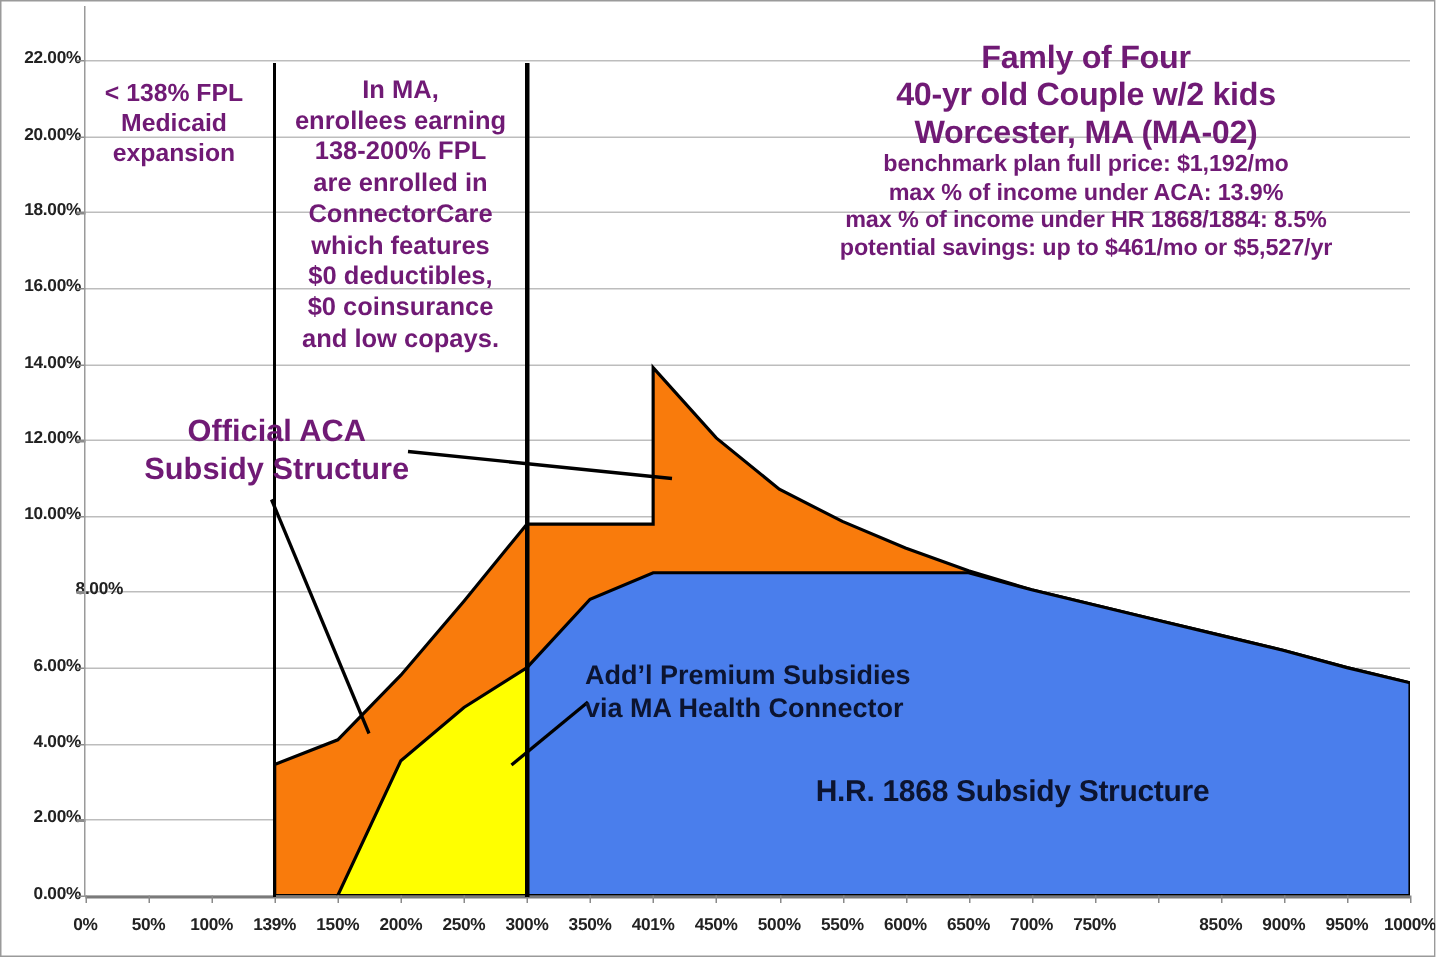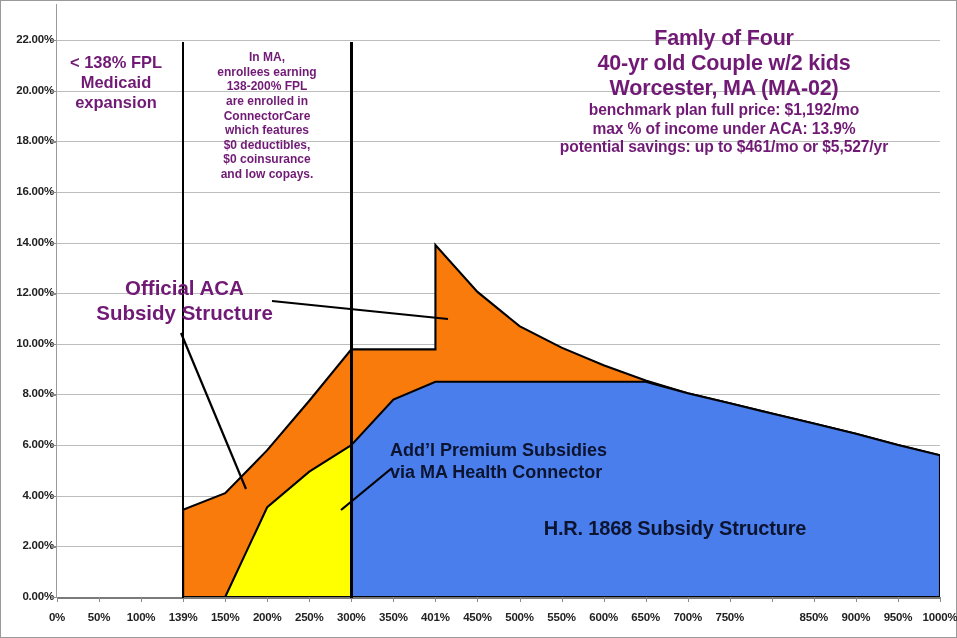--- a/index.html
+++ b/index.html
@@ -17,21 +17,21 @@
   .xtick-label{position:absolute;font-size:11.5px;font-weight:bold;color:#222;text-align:center;width:46px;letter-spacing:-0.2px;}
   .xtick{position:absolute;width:1px;height:5px;background:#8a8a8a;top:597px;}
   #xaxis{position:absolute;left:57px;top:597px;width:883px;height:1.6px;background:#7a7a7a;}
   #yaxis{position:absolute;left:56px;top:4px;width:1.4px;height:594px;background:#9a9a9a;}
 
   .vdiv{position:absolute;width:2.6px;background:#000;}
 
   .ann{position:absolute;color:#701a75;font-weight:bold;line-height:1.22;}
 
   #ann-medicaid{left:52px;top:52px;width:128px;text-align:center;font-size:16.5px;}
-  #ann-ma{left:186px;top:50px;width:162px;text-align:center;font-size:12px;}
+  #ann-ma{left:186px;top:50px;width:162px;text-align:center;font-size:17px;}
   #title-block{left:498px;top:26px;width:452px;text-align:center;}
   #title-block .t1{font-size:21.5px;line-height:1.16;letter-spacing:-0.2px;}
   #title-block .t2{font-size:15.6px;line-height:1.2;letter-spacing:-0.1px;}
   #ann-aca{left:72px;top:276px;width:225px;text-align:center;font-size:20.5px;line-height:1.2;}
   #ann-addl{left:390px;top:440px;width:250px;text-align:left;font-size:18px;line-height:1.22;color:#0c1430;}
   #ann-hr{left:450px;top:516px;width:450px;text-align:center;font-size:20px;color:#0c1430;letter-spacing:-0.2px;}
 </style>
 </head>
 <body>
 
@@ -55,21 +55,21 @@
     </div>
   <div id="ylabels">
       <div class="ytick-label" style="left: 0px; top: 590px;">0.00%</div>
       <div style="position: absolute; left: 51px; top: 597px; width: 6px; height: 1.4px; background: rgb(138, 138, 138);"></div>
       <div class="ytick-label" style="left: 0px; top: 539.364px;">2.00%</div>
       <div style="position: absolute; left: 51px; top: 546.364px; width: 6px; height: 1.4px; background: rgb(138, 138, 138);"></div>
       <div class="ytick-label" style="left: 0px; top: 488.727px;">4.00%</div>
       <div style="position: absolute; left: 51px; top: 495.727px; width: 6px; height: 1.4px; background: rgb(138, 138, 138);"></div>
       <div class="ytick-label" style="left: 0px; top: 438.091px;">6.00%</div>
       <div style="position: absolute; left: 51px; top: 445.091px; width: 6px; height: 1.4px; background: rgb(138, 138, 138);"></div>
-      <div class="ytick-label" style="left: 0px; top: 387.455px;">8.00%</div>
+      <div class="ytick-label" style="left: 0px; top: 387.455px; padding-left: 28px;">8.00%</div>
       <div style="position: absolute; left: 51px; top: 394.455px; width: 6px; height: 1.4px; background: rgb(138, 138, 138);"></div>
       <div class="ytick-label" style="left: 0px; top: 336.818px;">10.00%</div>
       <div style="position: absolute; left: 51px; top: 343.818px; width: 6px; height: 1.4px; background: rgb(138, 138, 138);"></div>
       <div class="ytick-label" style="left: 0px; top: 286.182px;">12.00%</div>
       <div style="position: absolute; left: 51px; top: 293.182px; width: 6px; height: 1.4px; background: rgb(138, 138, 138);"></div>
       <div class="ytick-label" style="left: 0px; top: 235.545px;">14.00%</div>
       <div style="position: absolute; left: 51px; top: 242.545px; width: 6px; height: 1.4px; background: rgb(138, 138, 138);"></div>
       <div class="ytick-label" style="left: 0px; top: 184.909px;">16.00%</div>
       <div style="position: absolute; left: 51px; top: 191.909px; width: 6px; height: 1.4px; background: rgb(138, 138, 138);"></div>
       <div class="ytick-label" style="left: 0px; top: 134.273px;">18.00%</div>
@@ -166,20 +166,21 @@
     <div>$0 coinsurance</div>
     <div>and low copays.</div>
   </div>
 
   <div class="ann" id="title-block">
     <div class="t1">Famly of Four</div>
     <div class="t1">40-yr old Couple w/2 kids</div>
     <div class="t1">Worcester, MA (MA-02)</div>
     <div class="t2">benchmark plan full price: $1,192/mo</div>
     <div class="t2">max % of income under ACA: 13.9%</div>
+    <div class="t2">max % of income under HR 1868/1884: 8.5%</div>
     <div class="t2">potential savings: up to $461/mo or $5,527/yr</div>
   </div>
 
   <div class="ann" id="ann-aca">
     <div>Official ACA</div>
     <div>Subsidy Structure</div>
   </div>
 
   <div class="ann" id="ann-addl">
     <div>Add’l Premium Subsidies</div>

